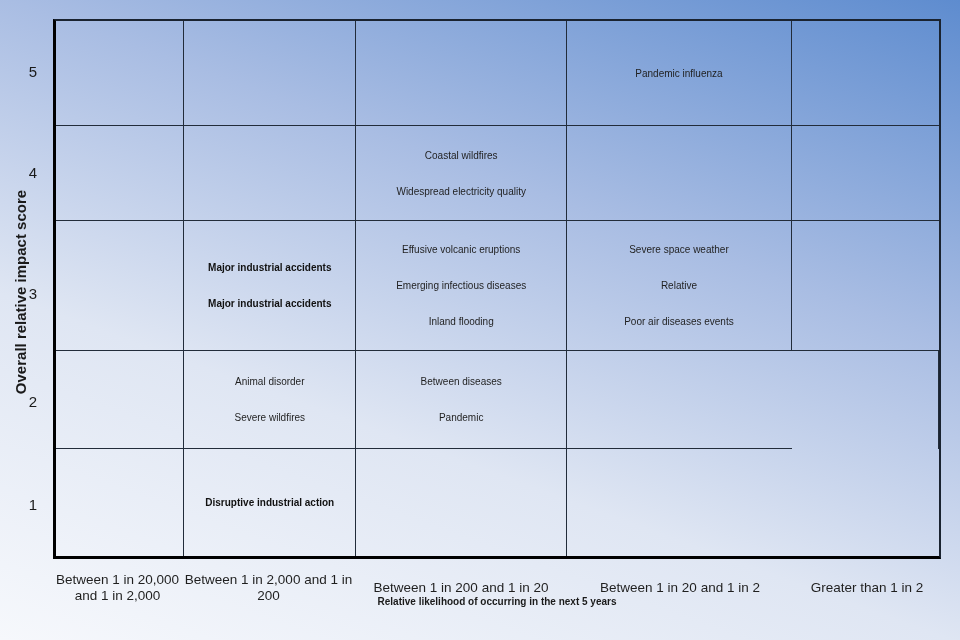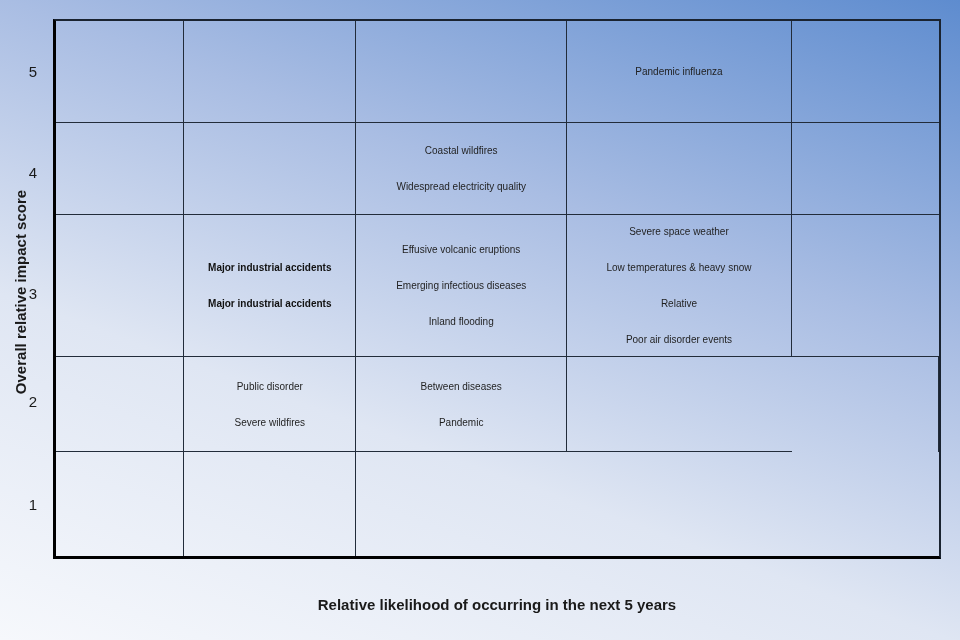--- a/index.html
+++ b/index.html
@@ -57,21 +57,21 @@
     display:grid;
     grid-template-columns:129fr 173fr 212fr 226fr 148fr;
     align-items:center;
   }
   .xlabel{
     text-align:center; font-size:13.5px; line-height:16px; color:#1f1f1f;
     padding:0 2px;
   }
   .x-title{
     position:absolute; left:53px; top:596px; width:888px;
-    text-align:center; font-weight:bold; font-size:15px; color:#1a1a1a;
+    text-align:center; font-weight:bold; font-size:10px; color:#1a1a1a;
   }
 </style>
 </head>
 <body>
 
 <div class="stage">
 
   <div class="y-title">Overall relative impact score</div>
   <div class="ytick" style="top:63px">5</div>
   <div class="ytick" style="top:164px">4</div>
@@ -103,40 +103,49 @@
       <span class="item">Major industrial accidents</span>
       <span class="item">Major industrial accidents</span>
     </div>
     <div class="cell">
       <span class="item">Effusive volcanic eruptions</span>
       <span class="item">Emerging infectious diseases</span>
       <span class="item">Inland flooding</span>
     </div>
     <div class="cell">
       <span class="item">Severe space weather</span>
-      <span class="item">Low temperatures &amp; heavy snow</span>
       <span class="item">Relative</span>
-      <span class="item">Poor air disorder events</span>
+      <span class="item">Poor air diseases events</span>
     </div>
     <div class="cell last-col"></div>
 
     <div class="cell"></div>
     <div class="cell">
-      <span class="item">Public disorder</span>
+      <span class="item">Animal disorder</span>
       <span class="item">Severe wildfires</span>
     </div>
     <div class="cell">
       <span class="item">Between diseases</span>
       <span class="item">Pandemic</span>
     </div>
     <div class="cell last-col"></div>
 
     <div class="cell last-row"></div>
     <div class="cell last-row"></div>
+    <div class="cell last-row bold">
+      <span class="item">Disruptive industrial action</span>
+    </div>
     <div class="cell last-row"></div>
     <div class="cell last-row last-col"></div>
 
   </div>
 
+  <div class="xlabels">
+    <div class="xlabel">Between 1 in 20,000 and 1 in 2,000</div>
+    <div class="xlabel">Between 1 in 2,000 and 1 in 200</div>
+    <div class="xlabel">Between 1 in 200 and 1 in 20</div>
+    <div class="xlabel">Between 1 in 20 and 1 in 2</div>
+    <div class="xlabel">Greater than 1 in 2</div>
+  </div>
 
   <div class="x-title">Relative likelihood of occurring in the next 5 years</div>
 
 </div>
 
 </body></html>

